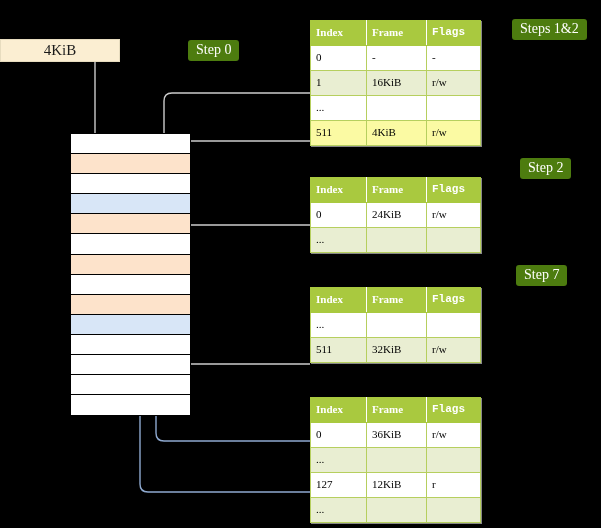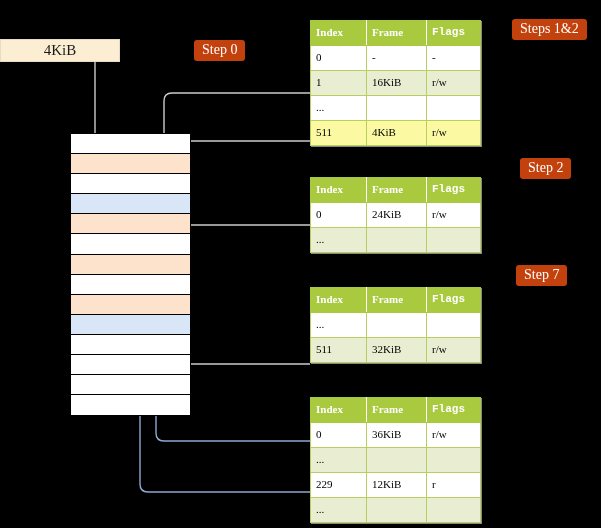--- a/index.html
+++ b/index.html
@@ -18,21 +18,21 @@
     border:1px solid #e7dcbf;
     display:flex;align-items:center;justify-content:center;
     font-size:15px;line-height:1;
     color:#1a1a1a;
   }
 
   
   .steplabel{
     position:absolute;
     box-sizing:border-box;
-    background:#c2410c;
+    background:#4d7c0f;
     color:#ffffff;
     border-radius:3px;
     display:flex;align-items:center;justify-content:center;
     font-size:14px;line-height:1;
     padding:3px 8px 4px 8px;
     white-space:nowrap;
     box-shadow:0 1px 0 rgba(0,0,0,.45);
     font-family:Liberation Serif, serif;
   }
 
@@ -133,21 +133,21 @@
     <g fill="none" stroke="#8ea9cf" stroke-width="1.4">
 
       <path d="M310,441 L164,441 Q156,441 156,433 L156,330" marker-end="url(#ablue)"></path>
 
       <path d="M310,492 L148,492 Q140,492 140,484 L140,214" marker-end="url(#ablue)"></path>
     </g>
   </svg>
 
   <div class="srcbox" style="left:0px;top:39px;width:120px;height:23px;">4KiB</div>
 
-  <div class="steplabel" style="left:194px;top:40px;">Step 0</div>
+  <div class="steplabel" style="left:188px;top:40px;">Step 0</div>
   <div class="steplabel" style="left:512px;top:19px;">Steps 1&amp;2</div>
   <div class="steplabel" style="left:520px;top:158px;">Step 2</div>
   <div class="steplabel" style="left:516px;top:265px;">Step 7</div>
 
   <div id="memcol" style="left:70px;top:133px;width:121px;height:283px;">
       <div class="memrow white" style="height: 20.1px;"></div>
       <div class="memrow orange" style="height: 20.1px;"></div>
       <div class="memrow white" style="height: 20.1px;"></div>
       <div class="memrow blue" style="height: 20.1px;"></div>
       <div class="memrow orange" style="height: 20.1px;"></div>
@@ -271,21 +271,21 @@
           <td>0</td>
           <td>36KiB</td>
           <td>r/w</td>
         </tr>
         <tr class="even">
           <td>...</td>
           <td></td>
           <td></td>
         </tr>
         <tr class="odd">
-          <td>229</td>
+          <td>127</td>
           <td>12KiB</td>
           <td>r</td>
         </tr>
         <tr class="even">
           <td>...</td>
           <td></td>
           <td></td>
         </tr>
       </tbody>
   </table>

